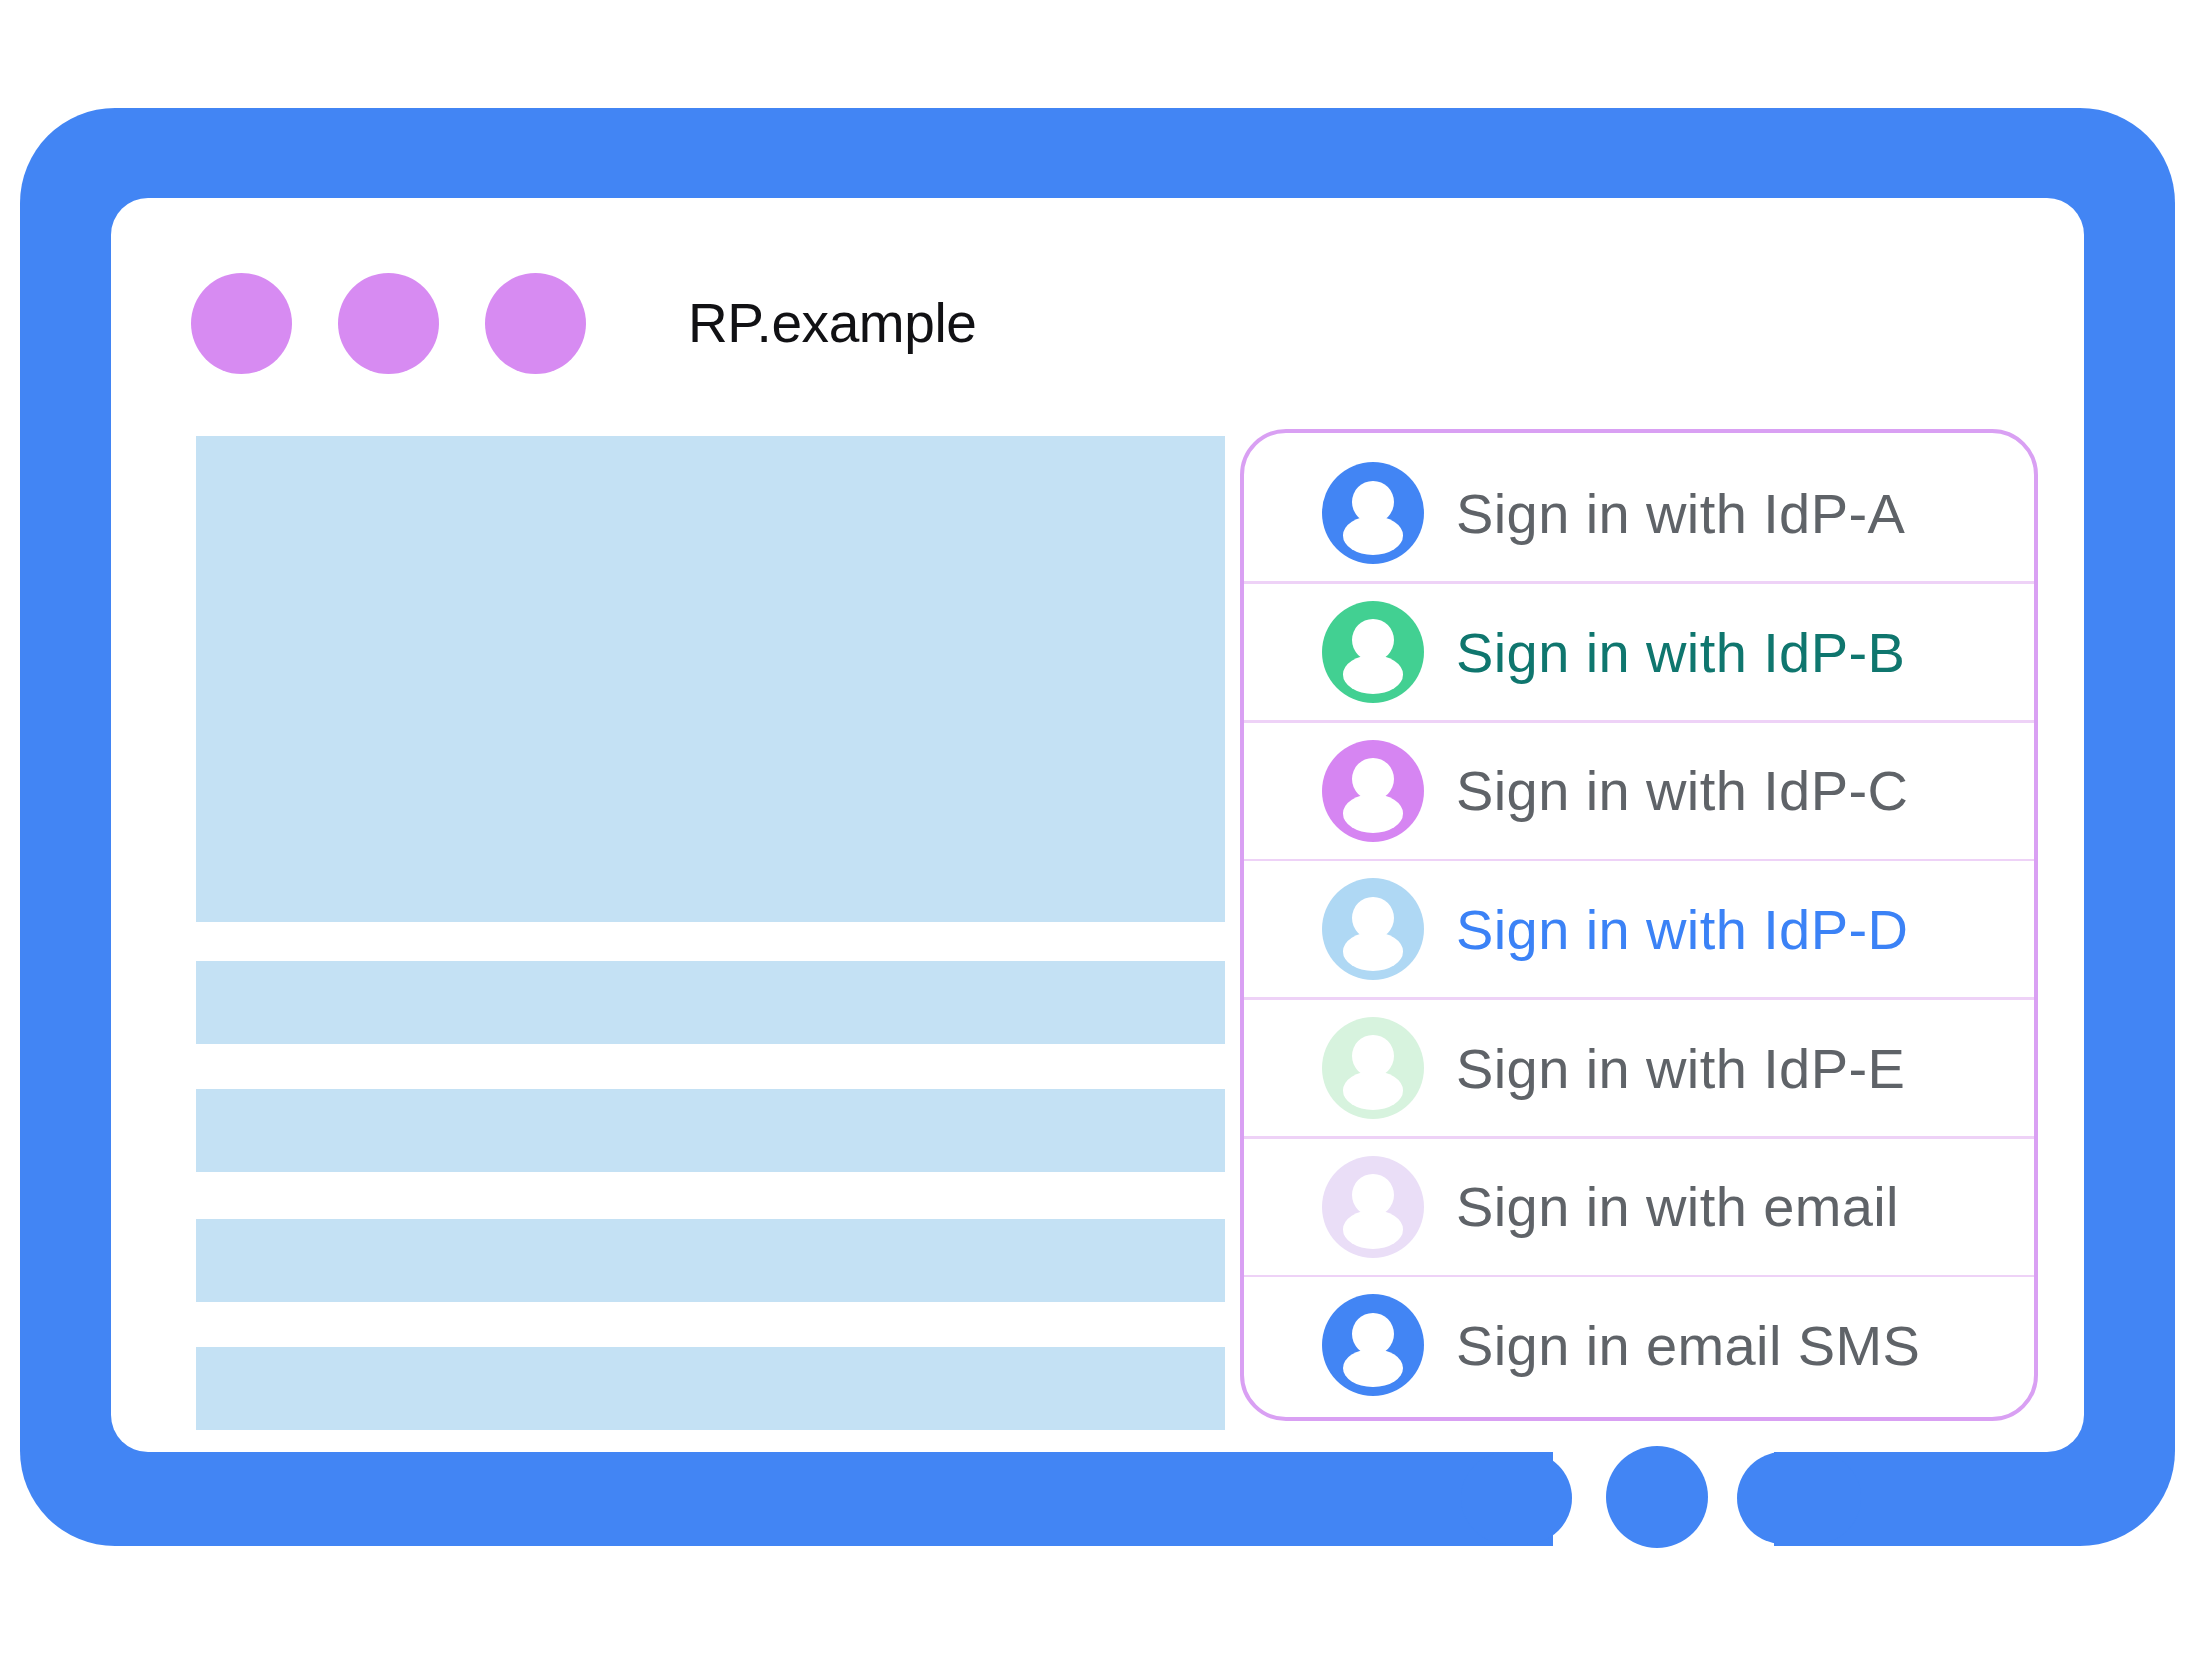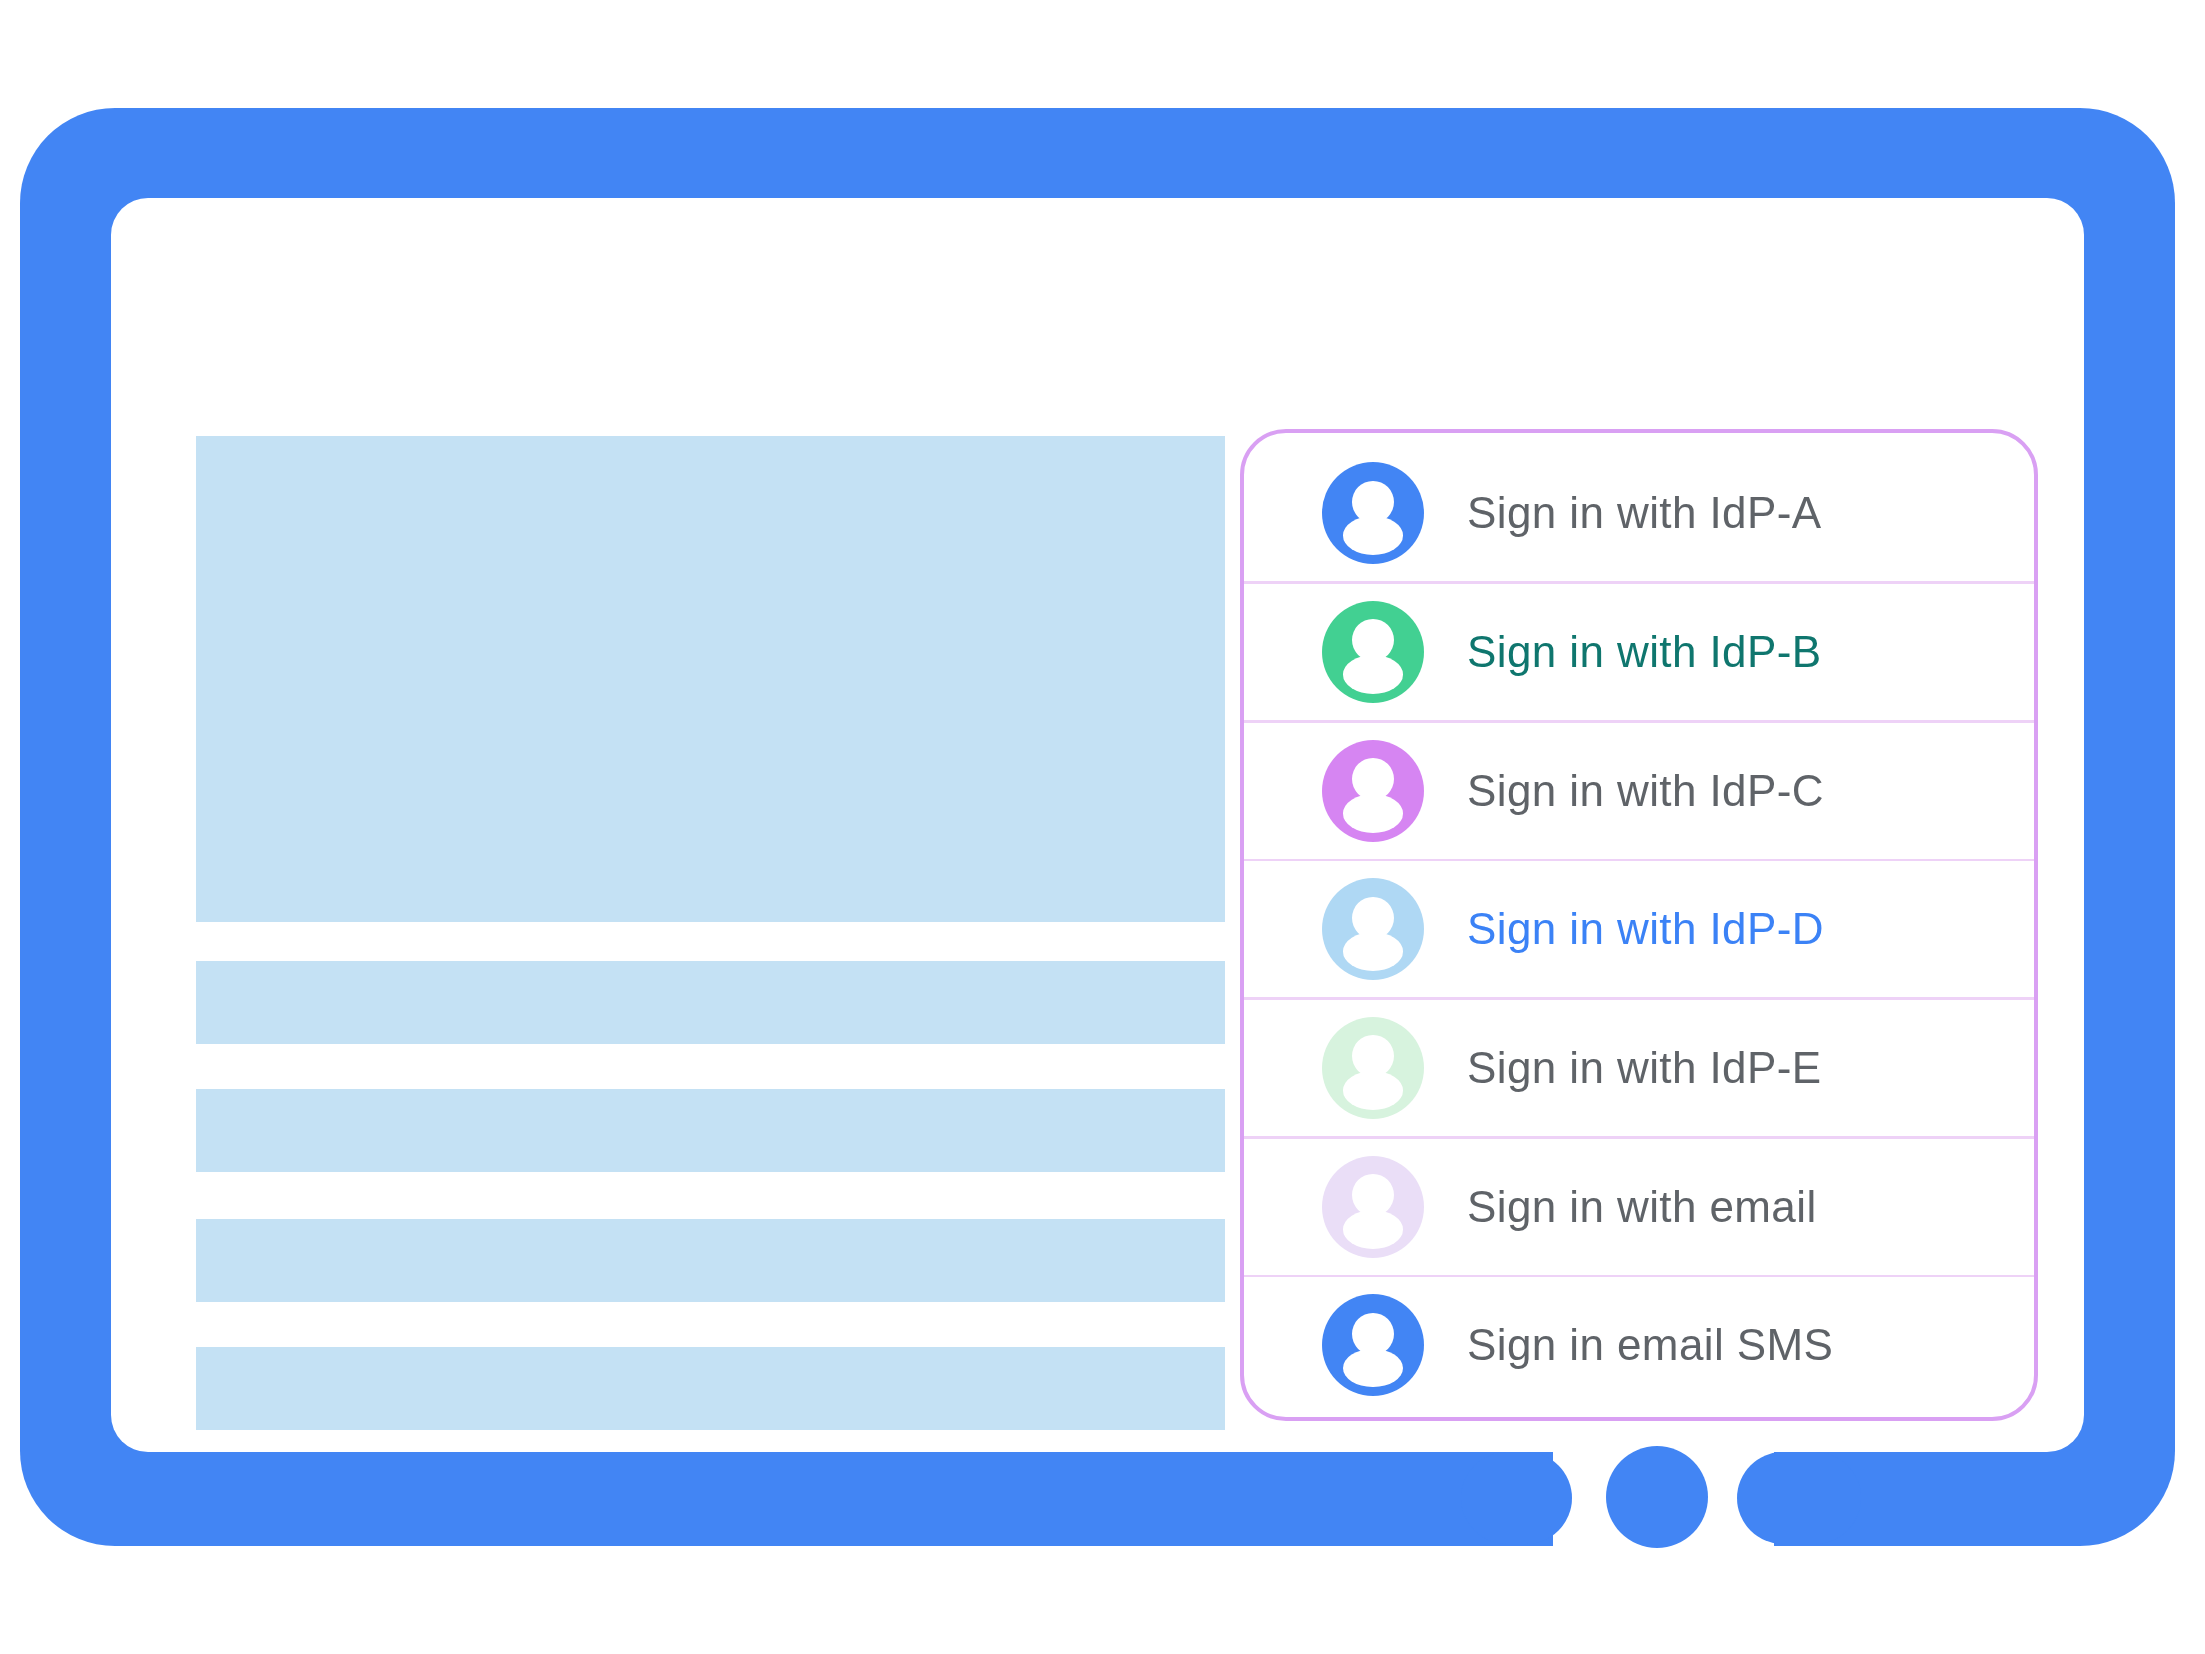--- a/index.html
+++ b/index.html
@@ -127,40 +127,46 @@
   }
   .avatar::after {             
     content: "";
     position: absolute;
     left: 20.5%; top: 53%;
     width: 59%; height: 38%;
     border-radius: 50%;
     background: #ffffff;
   }
   .signin-label {
-    margin-left: 43px;
-    font-size: 44px;
+    margin-left: 32px;
+    font-size: 56px;
     font-weight: 500;
     letter-spacing: 0.4px;
     white-space: nowrap;
   }
 </style>
 </head>
 <body>
 
 <div class="canvas">
 
   <div class="frame-outer" style="background: rgb(66, 133, 244);"></div>
   <div class="screen"></div>
 
   <div class="band-gap-cover"></div>
   <div class="band-cap-left" style="background: rgb(66, 133, 244);"></div>
   <div class="band-cap-right" style="background: rgb(66, 133, 244);"></div>
   <div class="home-button" style="background: rgb(66, 133, 244);"></div>
 
+  <div class="titlebar">
+    <div class="window-dot" style="background: rgb(215, 139, 242);"></div>
+    <div class="window-dot" style="background: rgb(215, 139, 242);"></div>
+    <div class="window-dot" style="background: rgb(215, 139, 242);"></div>
+    <div class="page-title" style="color: rgb(17, 17, 20);">RP.example</div>
+  </div>
 
   <div class="ph ph-hero" style="background: rgb(196, 225, 244);"></div>
   <div class="ph ph-line1" style="background: rgb(196, 225, 244);"></div>
   <div class="ph ph-line2" style="background: rgb(196, 225, 244);"></div>
   <div class="ph ph-line3" style="background: rgb(196, 225, 244);"></div>
   <div class="ph ph-line4" style="background: rgb(196, 225, 244);"></div>
 
   <div class="signin-panel" style="border-color: rgb(217, 160, 243);">
 
     <div class="signin-row">

